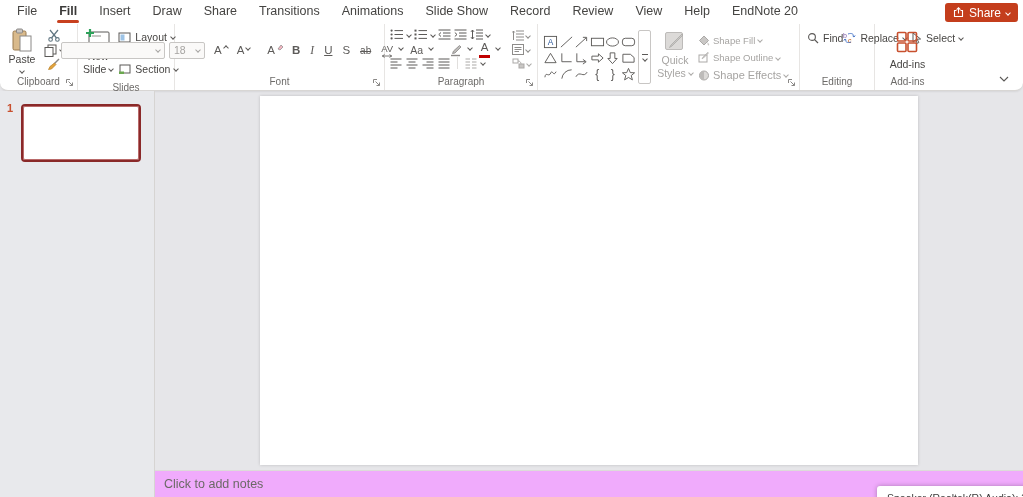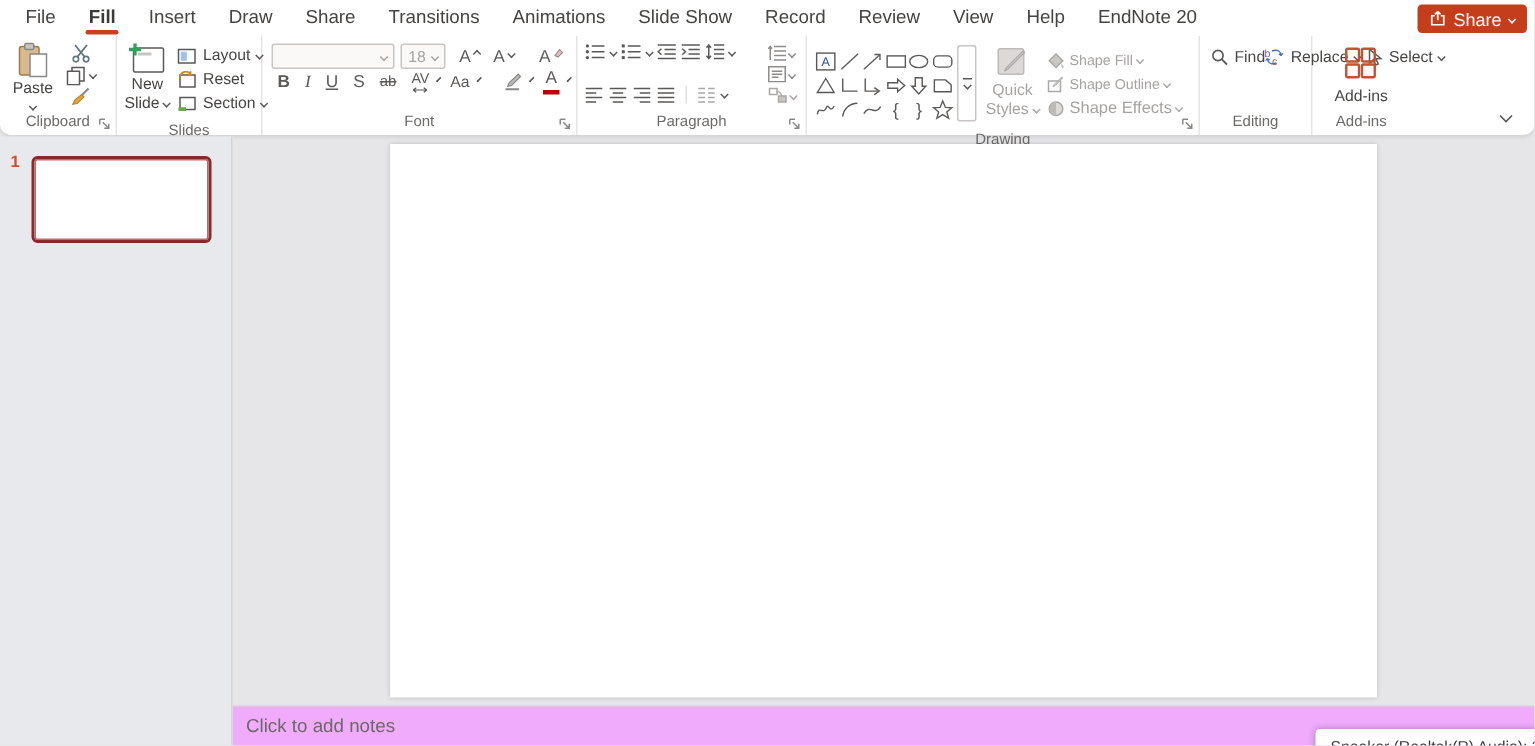--- a/index.html
+++ b/index.html
@@ -166,21 +166,21 @@
             </svg>
           <span>Section</span>
             <span class="chev"></span>
         </span>
       </div>
     </div>
     <div class="grp-label">Slides</div>
   </div>
 
   <div class="grp" style="width:210px">
-    <div class="grp-body" style="flex-direction:column;justify-content:flex-start;padding:3px 2px 4px 4px">
+    <div class="grp-body" style="flex-direction:row;justify-content:center;padding:3px 2px 4px 4px">
       <div class="fRow">
         <div class="combo dis" style="width:104px">
           <span></span>
             <span class="chev"></span>
         </div>
         <div class="combo dis" style="width:36px;margin-left:3px">
           <span>18</span>
             <span class="chev"></span>
         </div>
         <span class="glyphbtn" style="margin-left:4px">
@@ -470,21 +470,20 @@
         <span class="small-btn dis" style="font-size:11px;gap:3px">
           <svg width="12" height="11" viewBox="0 0 12 11">
               <circle cx="6" cy="5.5" r="4.5" fill="#DCDAD8" stroke="#ABA9A7"></circle>
               <path d="M6 1 A4.5 4.5 0 0 0 6 10 Z" fill="#BDBBB9"></path>
             </svg>
           <span>Shape Effects</span>
             <span class="chev"></span>
         </span>
       </div>
     </div>
-    <div class="grp-label">Drawing</div>
     <span class="launcher">
       <svg width="9" height="9" viewBox="0 0 9 9">
           <path d="M1.5 1.5 H5 M1.5 1.5 V5 M3.5 3.5 L7.5 7.5 M7.5 4.5 V7.5 H4.5" fill="none" stroke="#8A8886" stroke-width="1"></path>
         </svg>
     </span>
   </div>
 
   <div class="grp" style="width:75px">
     <div class="grp-body" style="flex-direction:row;justify-content:space-between;padding:4px 2px 5px 5px">
       <span class="small-btn">

